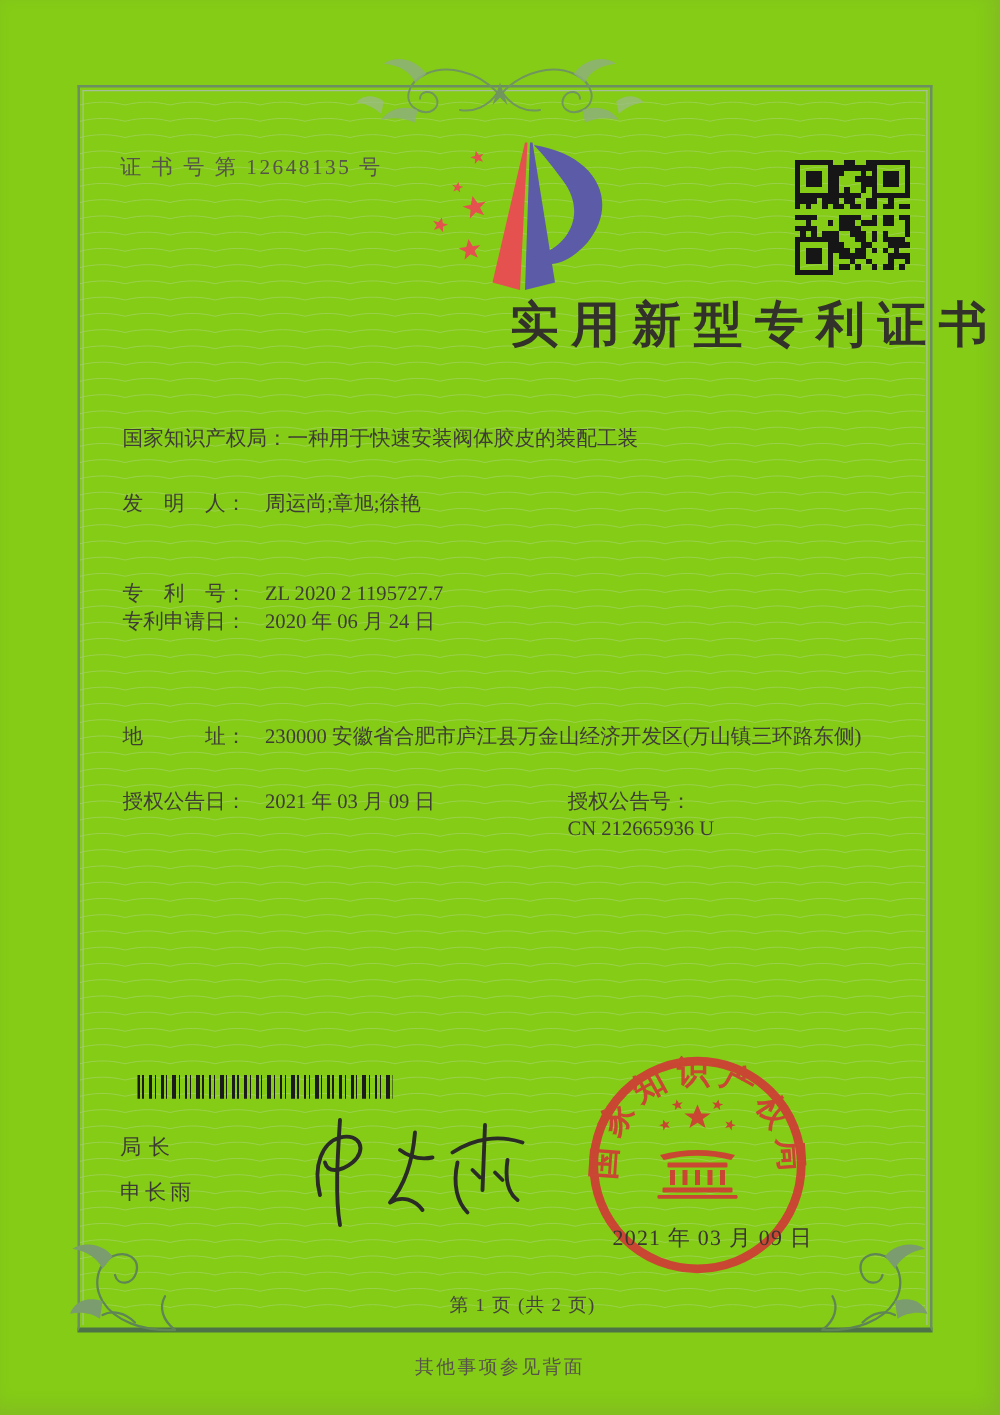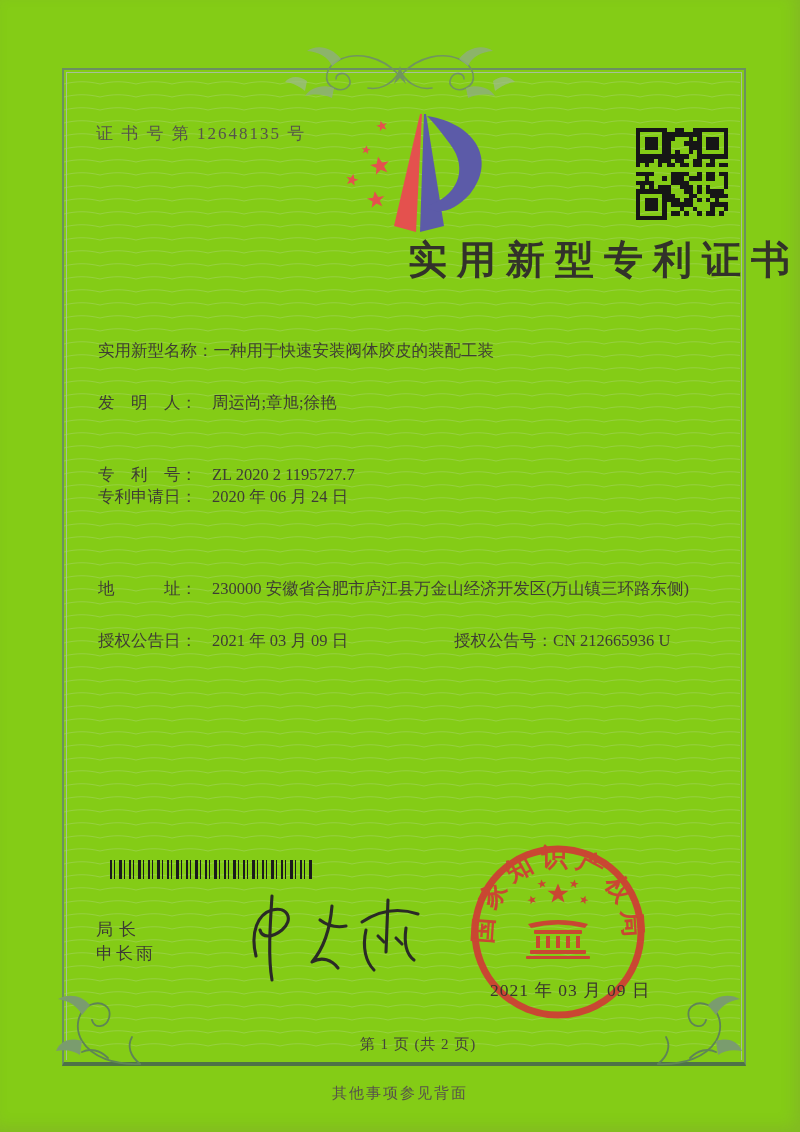--- a/index.html
+++ b/index.html
@@ -23,34 +23,34 @@
   .cert-number{position:absolute;left:96px;top:122px;font-size:17px;letter-spacing:2px;color:#55544a;}
   .logo{position:absolute;left:330px;top:108px;}
   .qr{position:absolute;left:636px;top:128px;width:92px;height:92px;}
   .title{position:absolute;left:0;right:0;top:233px;text-align:right;
     font-size:39px;font-weight:600;letter-spacing:10px;color:#32322a;}
   
   .field-row{position:absolute;left:98px;width:618px;display:flex;
     font-size:16.5px;line-height:22px;color:#3e3d34;}
   .f-label{flex:0 0 114px;white-space:nowrap;}
   .f-value{flex:1;max-width:502px;}
-  .grant-extra{position:absolute;left:356px;top:0;display:flex;white-space:nowrap;}
+  .grant-extra{position:absolute;left:356px;top:0;display:flex;white-space:nowrap;flex-direction:column;}
   .grant-extra .f-label{flex:0 0 auto;}
   
   .paras{position:absolute;left:98px;top:662px;width:618px;
     font-size:15.8px;line-height:1.84;color:#403f36;text-align:justify;}
   .paras p{margin:0;text-indent:2em;}
   
   .barcode{position:absolute;left:110px;top:860px;width:204px;height:19px;
     background:repeating-linear-gradient(90deg,
       #1b1b1b 0 2px,rgba(0,0,0,0) 2px 4px,
       #1b1b1b 4px 5px,rgba(0,0,0,0) 5px 9px,
       #1b1b1b 9px 12px,rgba(0,0,0,0) 12px 14px,
       #1b1b1b 14px 15px,rgba(0,0,0,0) 15px 19px);}
-  .director-title{position:absolute;left:96px;top:906px;font-size:17px;letter-spacing:6px;margin-top:12px;}
+  .director-title{position:absolute;left:96px;top:906px;font-size:17px;letter-spacing:6px;}
   .director-name{position:absolute;left:96px;top:942px;font-size:17px;letter-spacing:3px;font-family:Liberation Mono, monospace;}
   .signature{position:absolute;left:228px;top:886px;}
   .seal{position:absolute;left:468px;top:842px;opacity:.93;}
   .seal-date{position:absolute;left:490px;top:978px;font-size:17.5px;
     letter-spacing:1px;color:#3a352f;}
   .page-num{position:absolute;left:0;right:0;top:1035px;text-align:center;
     font-size:15px;letter-spacing:1px;color:#44433a;padding-left:36px;}
   .back-note{position:absolute;left:0;right:0;top:1084px;text-align:center;
     font-size:15px;letter-spacing:2px;color:#57534a;}
 </style>
@@ -359,21 +359,21 @@
       <rect x="6" y="16" width="1" height="1" fill="#161616"></rect>
       <rect x="6" y="17" width="1" height="1" fill="#161616"></rect>
       <rect x="6" y="18" width="1" height="1" fill="#161616"></rect>
       <rect x="6" y="19" width="1" height="1" fill="#161616"></rect>
       <rect x="6" y="20" width="1" height="1" fill="#161616"></rect>
     </svg>
 
   <div class="title">实用新型专利证书</div>
 
   <div class="field-row" style="top:340px">
-    <span class="f-label">实用新型名称：</span>
+    <span class="f-label">国家知识产权局：</span>
     <span class="f-value">一种用于快速安装阀体胶皮的装配工装</span>
   </div>
   <div class="field-row" style="top:392px">
     <span class="f-label">发　明　人：</span>
     <span class="f-value">周运尚;章旭;徐艳</span>
   </div>
   <div class="field-row" style="top:464px">
     <span class="f-label">专　利　号：</span>
     <span class="f-value">ZL 2020 2 1195727.7</span>
   </div>

